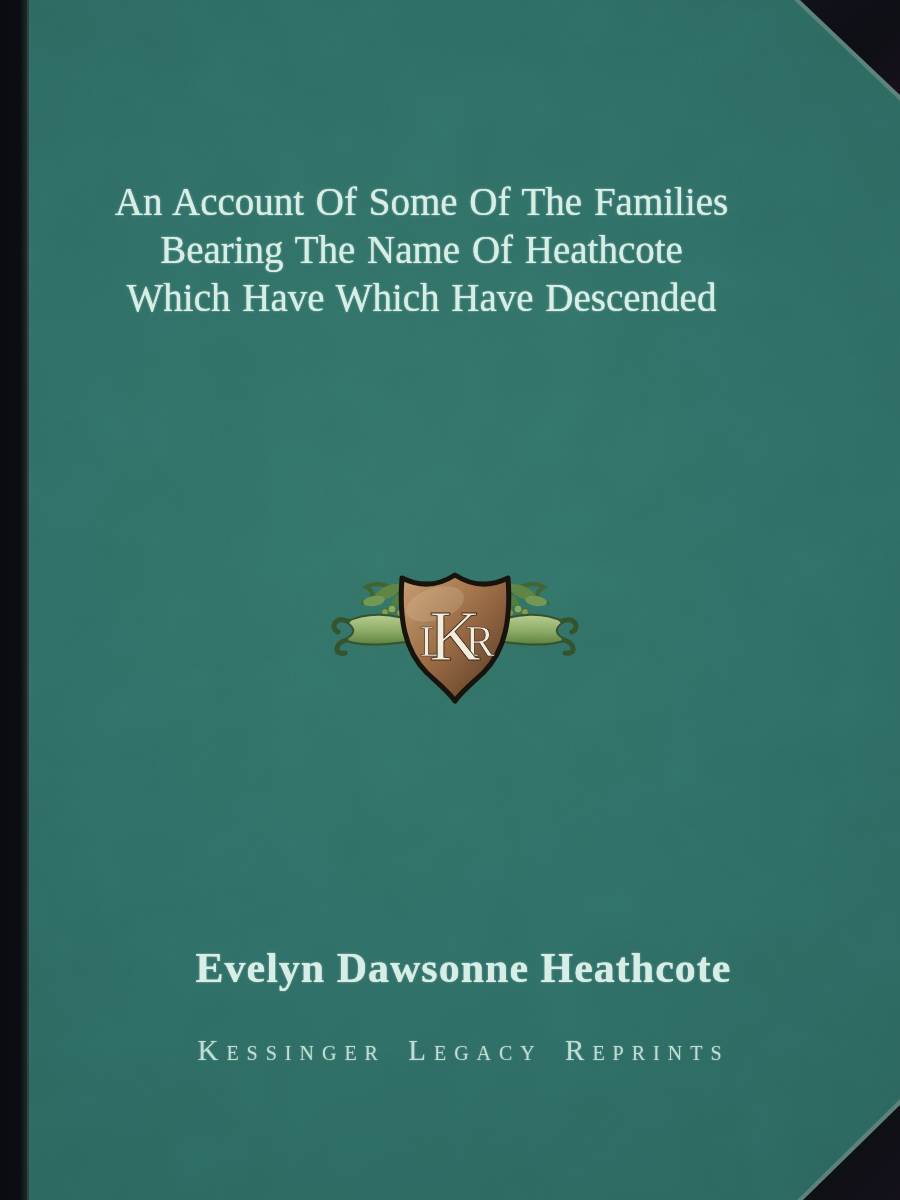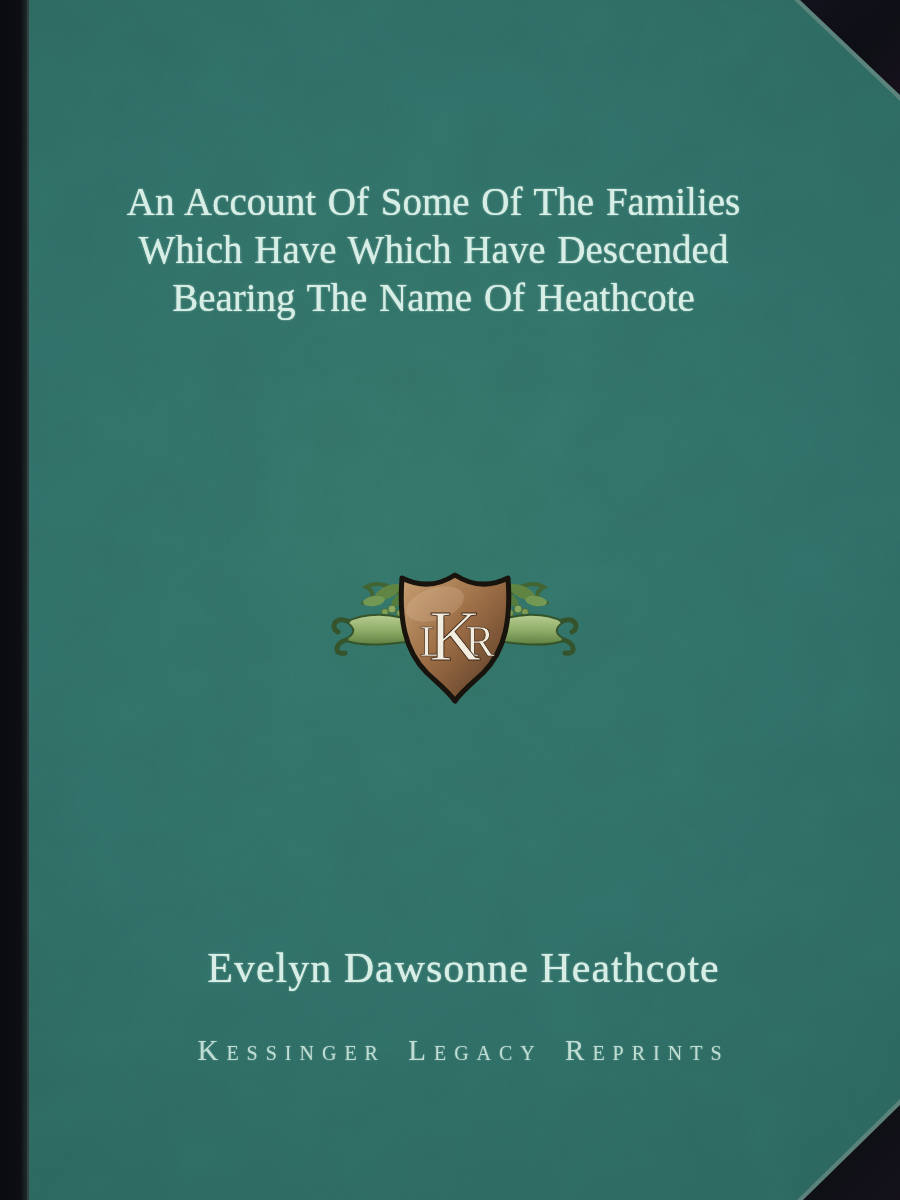--- a/index.html
+++ b/index.html
@@ -44,31 +44,30 @@
     clip-path: polygon(100% 0, 100% 100%, 0 100%);
   }
   .title {
     position: absolute; left: 27px; top: 178px; width: 789px;
     text-align: center;
     font-size: 39px;
     line-height: 48px;
     color: #d6eee5;
     text-shadow: 0 0 1px #cfe8df, 0 0 3px rgba(190,225,214,0.35);
     word-spacing: 2px;
-    margin-left: 12px;
   }
   .crest {
     position: absolute; left: 330px; top: 552px;
     width: 250px; height: 160px;
   }
   .author {
     position: absolute; left: 27px; top: 944px; width: 873px;
     text-align: center;
     font-size: 42px;
-    font-weight: normal;
+    font-weight: bold;
     color: #d6eee5;
     letter-spacing: 1px;
     text-shadow: 0 0 1px #cfe8df, 0 0 3px rgba(190,225,214,0.3);
   }
   .publisher {
     position: absolute; left: 27px; top: 1034px; width: 873px;
     text-align: center;
     font-size: 29px;
     font-variant: small-caps;
     letter-spacing: 8px;
@@ -90,22 +89,22 @@
 
   <div class="spine"></div>
 
   <div class="corner corner-tr-edge"></div>
   <div class="corner corner-tr"></div>
   <div class="corner corner-br-edge"></div>
   <div class="corner corner-br"></div>
 
   <div class="title">
     <div>An Account Of Some Of The Families</div>
+    <div>Bearing The Name Of Heathcote</div>
     <div>Which Have Which Have Descended</div>
-    <div>Bearing The Name Of Heathcote</div>
   </div>
 
   <svg class="crest" viewBox="0 0 250 160">
     <defs>
       <linearGradient id="shieldGrad" x1="0" y1="0" x2="1" y2="1">
         <stop offset="0" stop-color="#c79d70"></stop>
         <stop offset="0.45" stop-color="#9a6b44"></stop>
         <stop offset="0.8" stop-color="#6a492e"></stop>
         <stop offset="1" stop-color="#573a24"></stop>
       </linearGradient>

